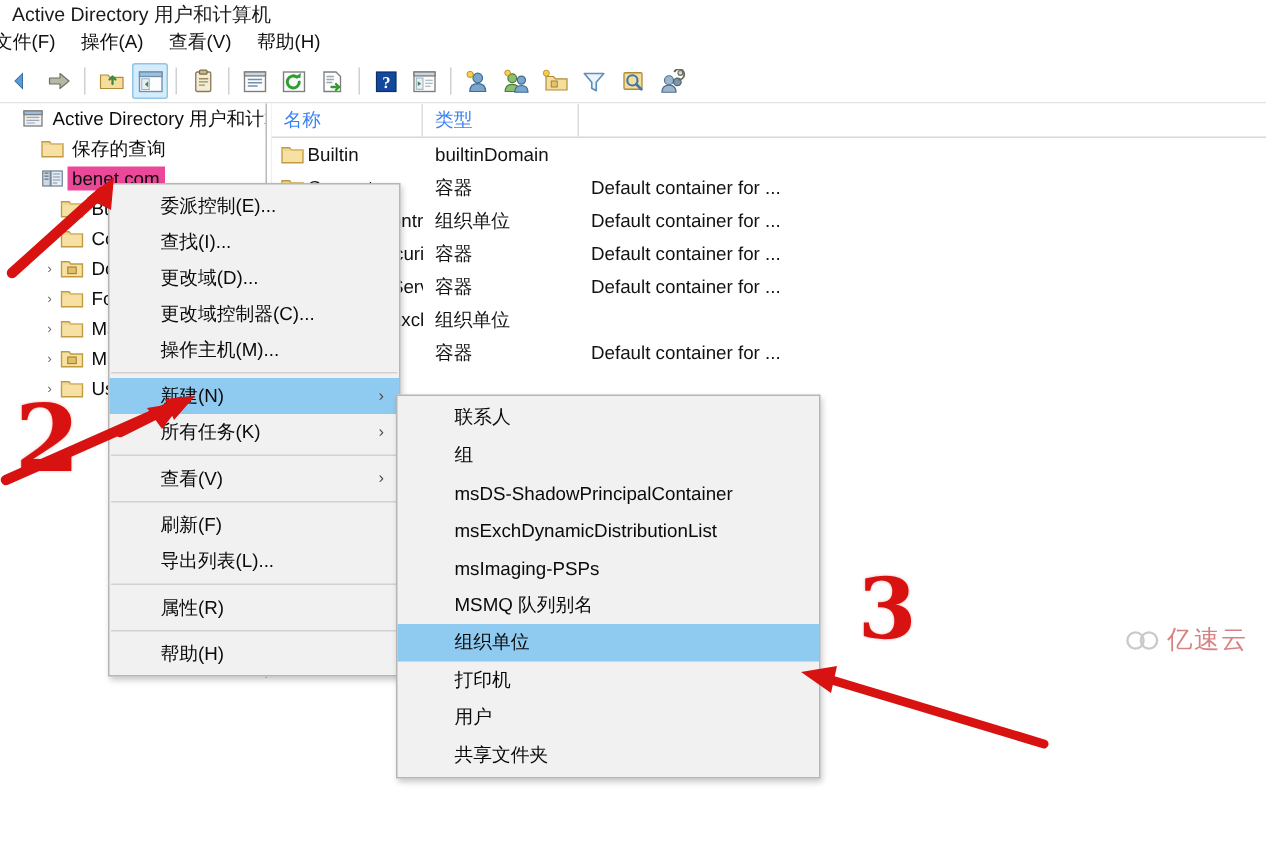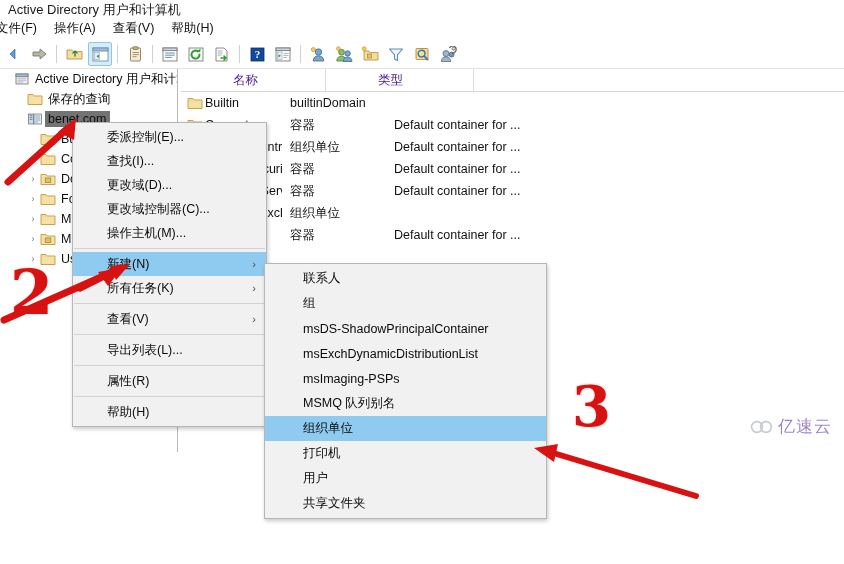--- a/index.html
+++ b/index.html
@@ -80,36 +80,35 @@
   .tree-row {
     height: 20px; display: flex; align-items: center;
     font-size: 12.5px; color: #0d0d0d; white-space: nowrap;
   }
   .tree-row .expander {
     width: 14px; text-align: center; font-size: 9px; color: #6a6a6a;
     flex: 0 0 14px;
   }
   .tree-row .tlabel { padding-left: 3px; }
   .tree-row.selected .tlabel {
-    background: #737373; padding: 1px 4px 1px 3px;
+    background: #ec4899; padding: 1px 4px 1px 3px;
   }
   .ficon { flex: 0 0 16px; width: 16px; height: 14px; margin-right: 2px; }
 
   
   .lheader {
     height: 22px; display: flex; align-items: stretch;
     border-bottom: 1px solid #d8d8d8;
     background: #ffffff;
   }
   .lhcell {
-    font-size: 12.5px; color: #4c1d95;
+    font-size: 12.5px; color: #3b82f6;
     display: flex; align-items: center; padding-left: 8px;
     border-right: 1px solid #dcdcdc;
     box-sizing: border-box;
-    margin-left: 44px;
   }
   .lhcell.c1 { width: 101px; }
   .lhcell.c2 { width: 104px; }
   .lhcell.c3 { width: 144px; }
   .lhcell.c4 { flex: 1; border-right: none; }
 
   .lrow { height: 22px; display: flex; align-items: center; }
   .lcell {
     font-size: 12.5px; color: #121212;
     display: flex; align-items: center;
@@ -156,21 +155,21 @@
     text-shadow: 0 0 2px rgba(216,17,17,0.35);
   }
 
   
   .watermark {
     position: absolute; right: 12px; bottom: 14px;
     display: flex; align-items: center; gap: 4px;
     opacity: 0.55; z-index: 5;
   }
   .watermark .wtext {
-    font-size: 17px; color: #4c1d95; letter-spacing: 1px; font-family: Liberation Mono, monospace;
+    font-size: 17px; color: #b91c1c; letter-spacing: 1px; font-family: Liberation Mono, monospace;
   }
 </style>
 </head>
 <body>
 
 <div id="app">
 
   <div class="titlebar">
     <span class="title">Active Directory 用户和计算机</span>
   </div>
@@ -537,20 +536,23 @@
         <span>所有任务(K)</span>
         <span class="arrow">›</span>
       </div>
       <div class="ctxsep"></div>
       <div class="ctxitem">
         <span>查看(V)</span>
         <span class="arrow">›</span>
       </div>
       <div class="ctxsep"></div>
       <div class="ctxitem">
+        <span>刷新(F)</span>
+      </div>
+      <div class="ctxitem">
         <span>导出列表(L)...</span>
       </div>
       <div class="ctxsep"></div>
       <div class="ctxitem">
         <span>属性(R)</span>
       </div>
       <div class="ctxsep"></div>
       <div class="ctxitem">
         <span>帮助(H)</span>
       </div>

